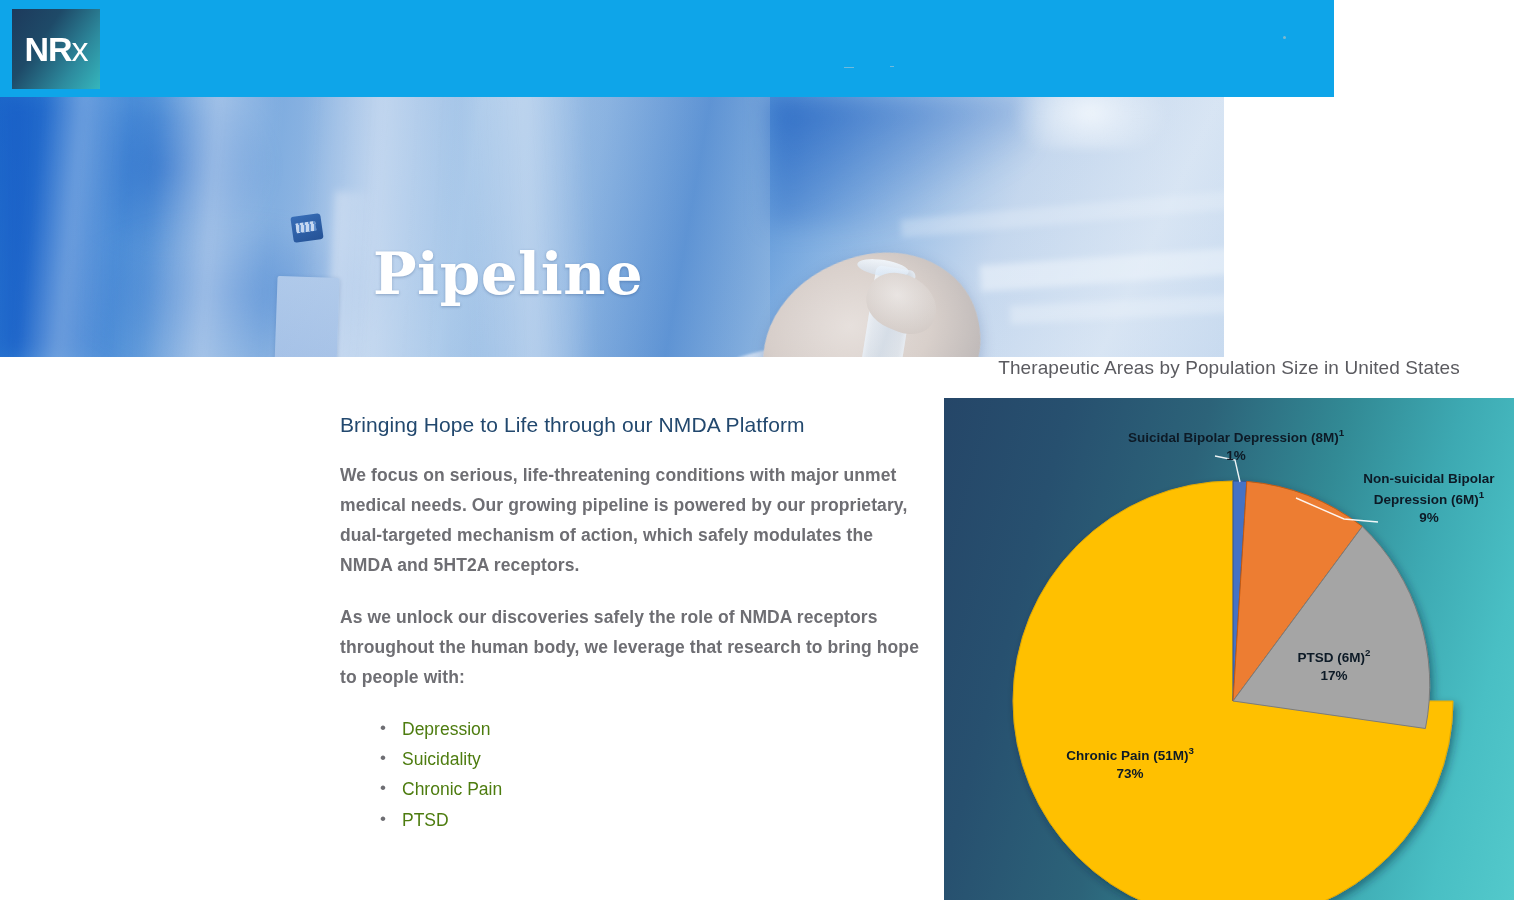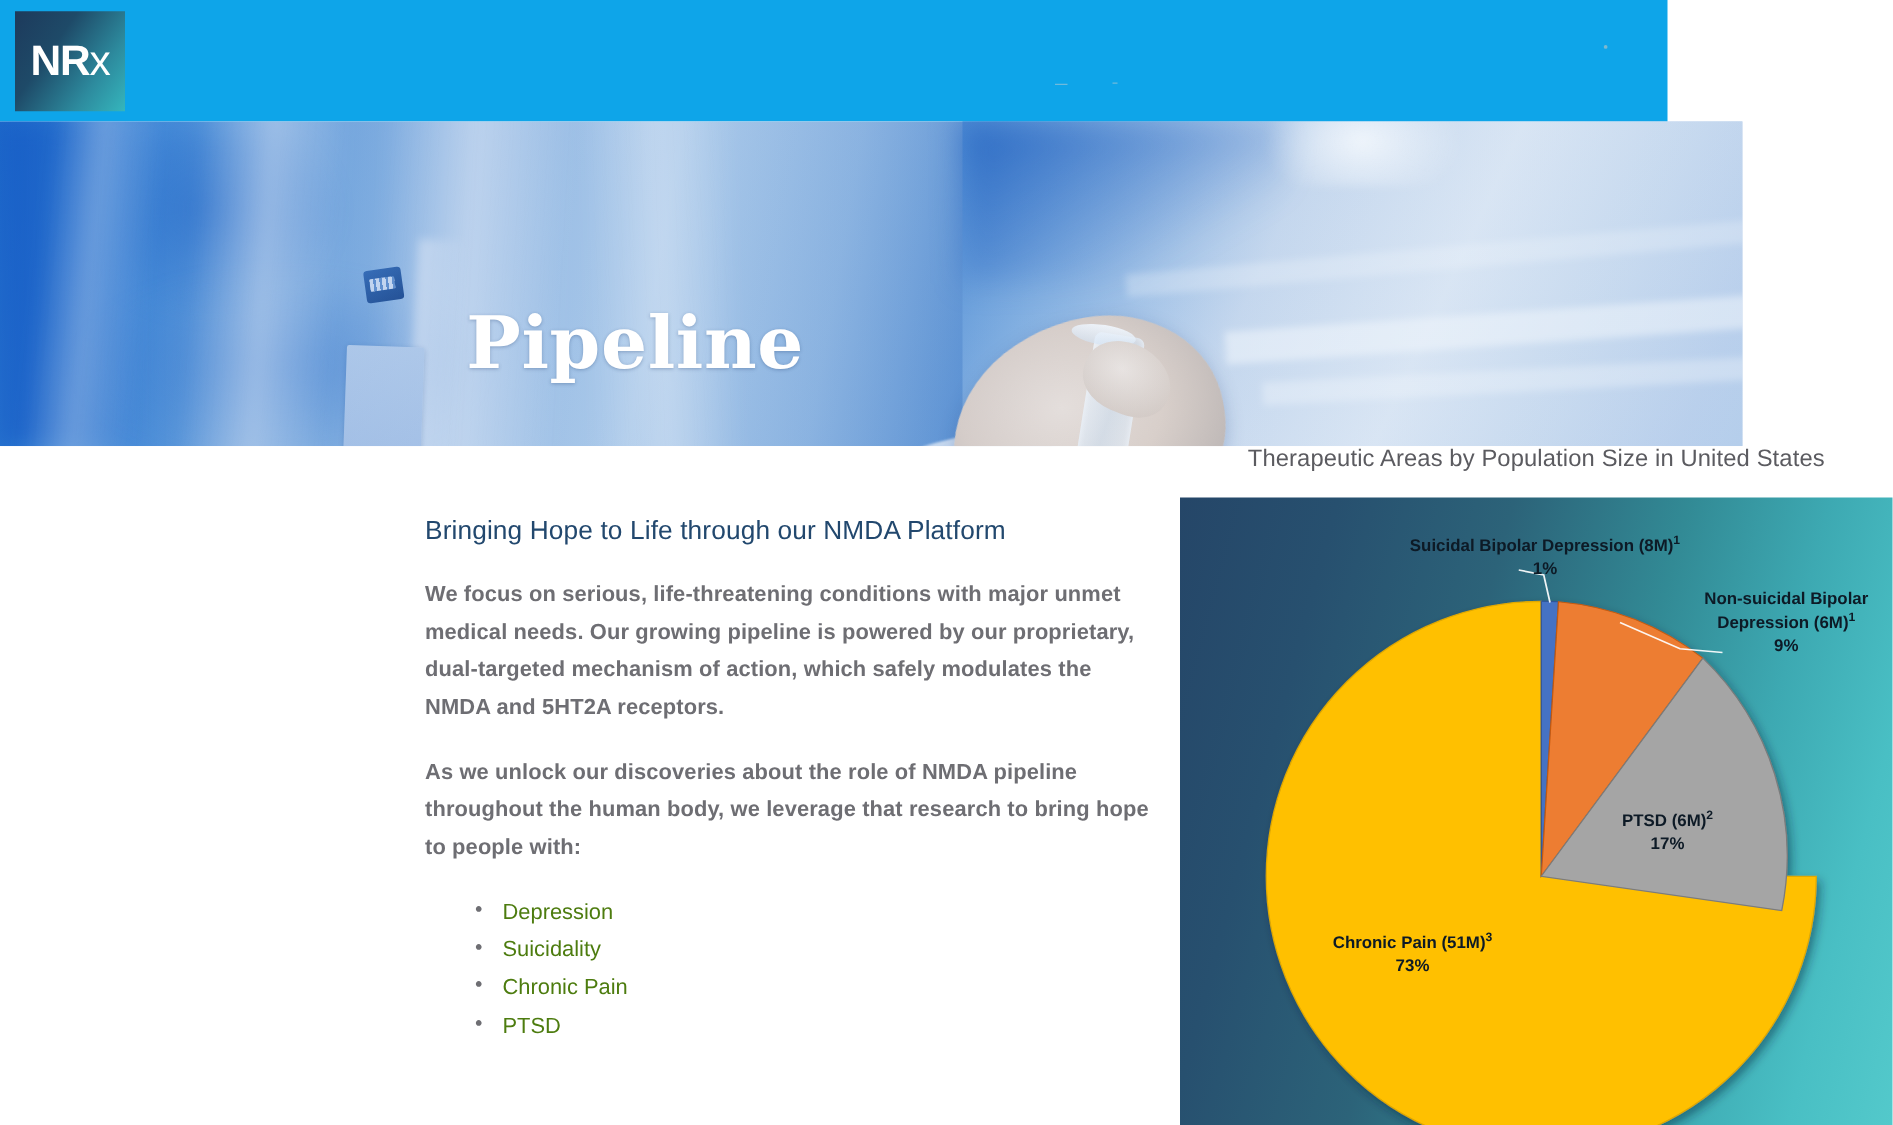--- a/index.html
+++ b/index.html
@@ -18,21 +18,21 @@
   .nav-area{ position:absolute; right:0; top:0; width:640px; height:97px; }
   .nav-speck{ position:absolute; width:3px; height:3px; background:#d9c9b8;
     border-radius:50%; opacity:.55; }
   .nav-speck.a{ right:48px; top:36px; }
   .nav-speck.b{ right:480px; top:67px; width:10px; height:1px; border-radius:0;
     background:#cfcfcf; opacity:.5;}
   .nav-speck.c{ right:440px; top:66px; width:4px; height:1px; border-radius:0;
     background:#cfcfcf; opacity:.5;}
 
   
-  .hero{ position:absolute; left:0; top:97px; width:1394px; height:260px;
+  .hero{ position:absolute; left:0; top:97px; width:1224px; height:260px;
     overflow:hidden; }
   .hero-photo{ position:absolute; inset:0; }
   
   .hero-photo .bg{ position:absolute; inset:0;
     background:
       radial-gradient(420px 260px at 1080px 40px, rgba(255,255,255,.55), rgba(255,255,255,0) 70%),
       linear-gradient(100deg,
         #1f6fd0 0%, #3f8ede 7%, #7fb2e4 16%, #a9c9ea 27%,
         #bcd6ef 38%, #93b9e3 48%, #5f94d4 56%,
         #8fb6e0 64%, #c2d8ef 74%, #dbe7f4 84%, #cfdef2 94%, #b9d0ec 100%);
@@ -189,21 +189,21 @@
     <div class="hero-tint"></div>
   </div>
   <div class="hero-title">Pipeline</div>
 </div>
 
 <div class="main">
 
   <div class="left-col">
     <h2 class="sec-heading">Bringing Hope to Life through our NMDA Platform</h2>
     <p class="para">We focus on serious, life-threatening conditions with major unmet medical needs. Our growing pipeline is powered by our proprietary, dual-targeted mechanism of action, which safely modulates the NMDA and 5HT2A receptors.</p>
-    <p class="para">As we unlock our discoveries about the role of NMDA pipeline throughout the human body, we leverage that research to bring hope to people with:</p>
+    <p class="para">As we unlock our discoveries safely the role of NMDA receptors throughout the human body, we leverage that research to bring hope to people with:</p>
     <ul class="bullets">
       <li>Depression</li>
       <li>Suicidality</li>
       <li>Chronic Pain</li>
       <li>PTSD</li>
     </ul>
 
   </div>
 
   <div class="chart-wrap">

